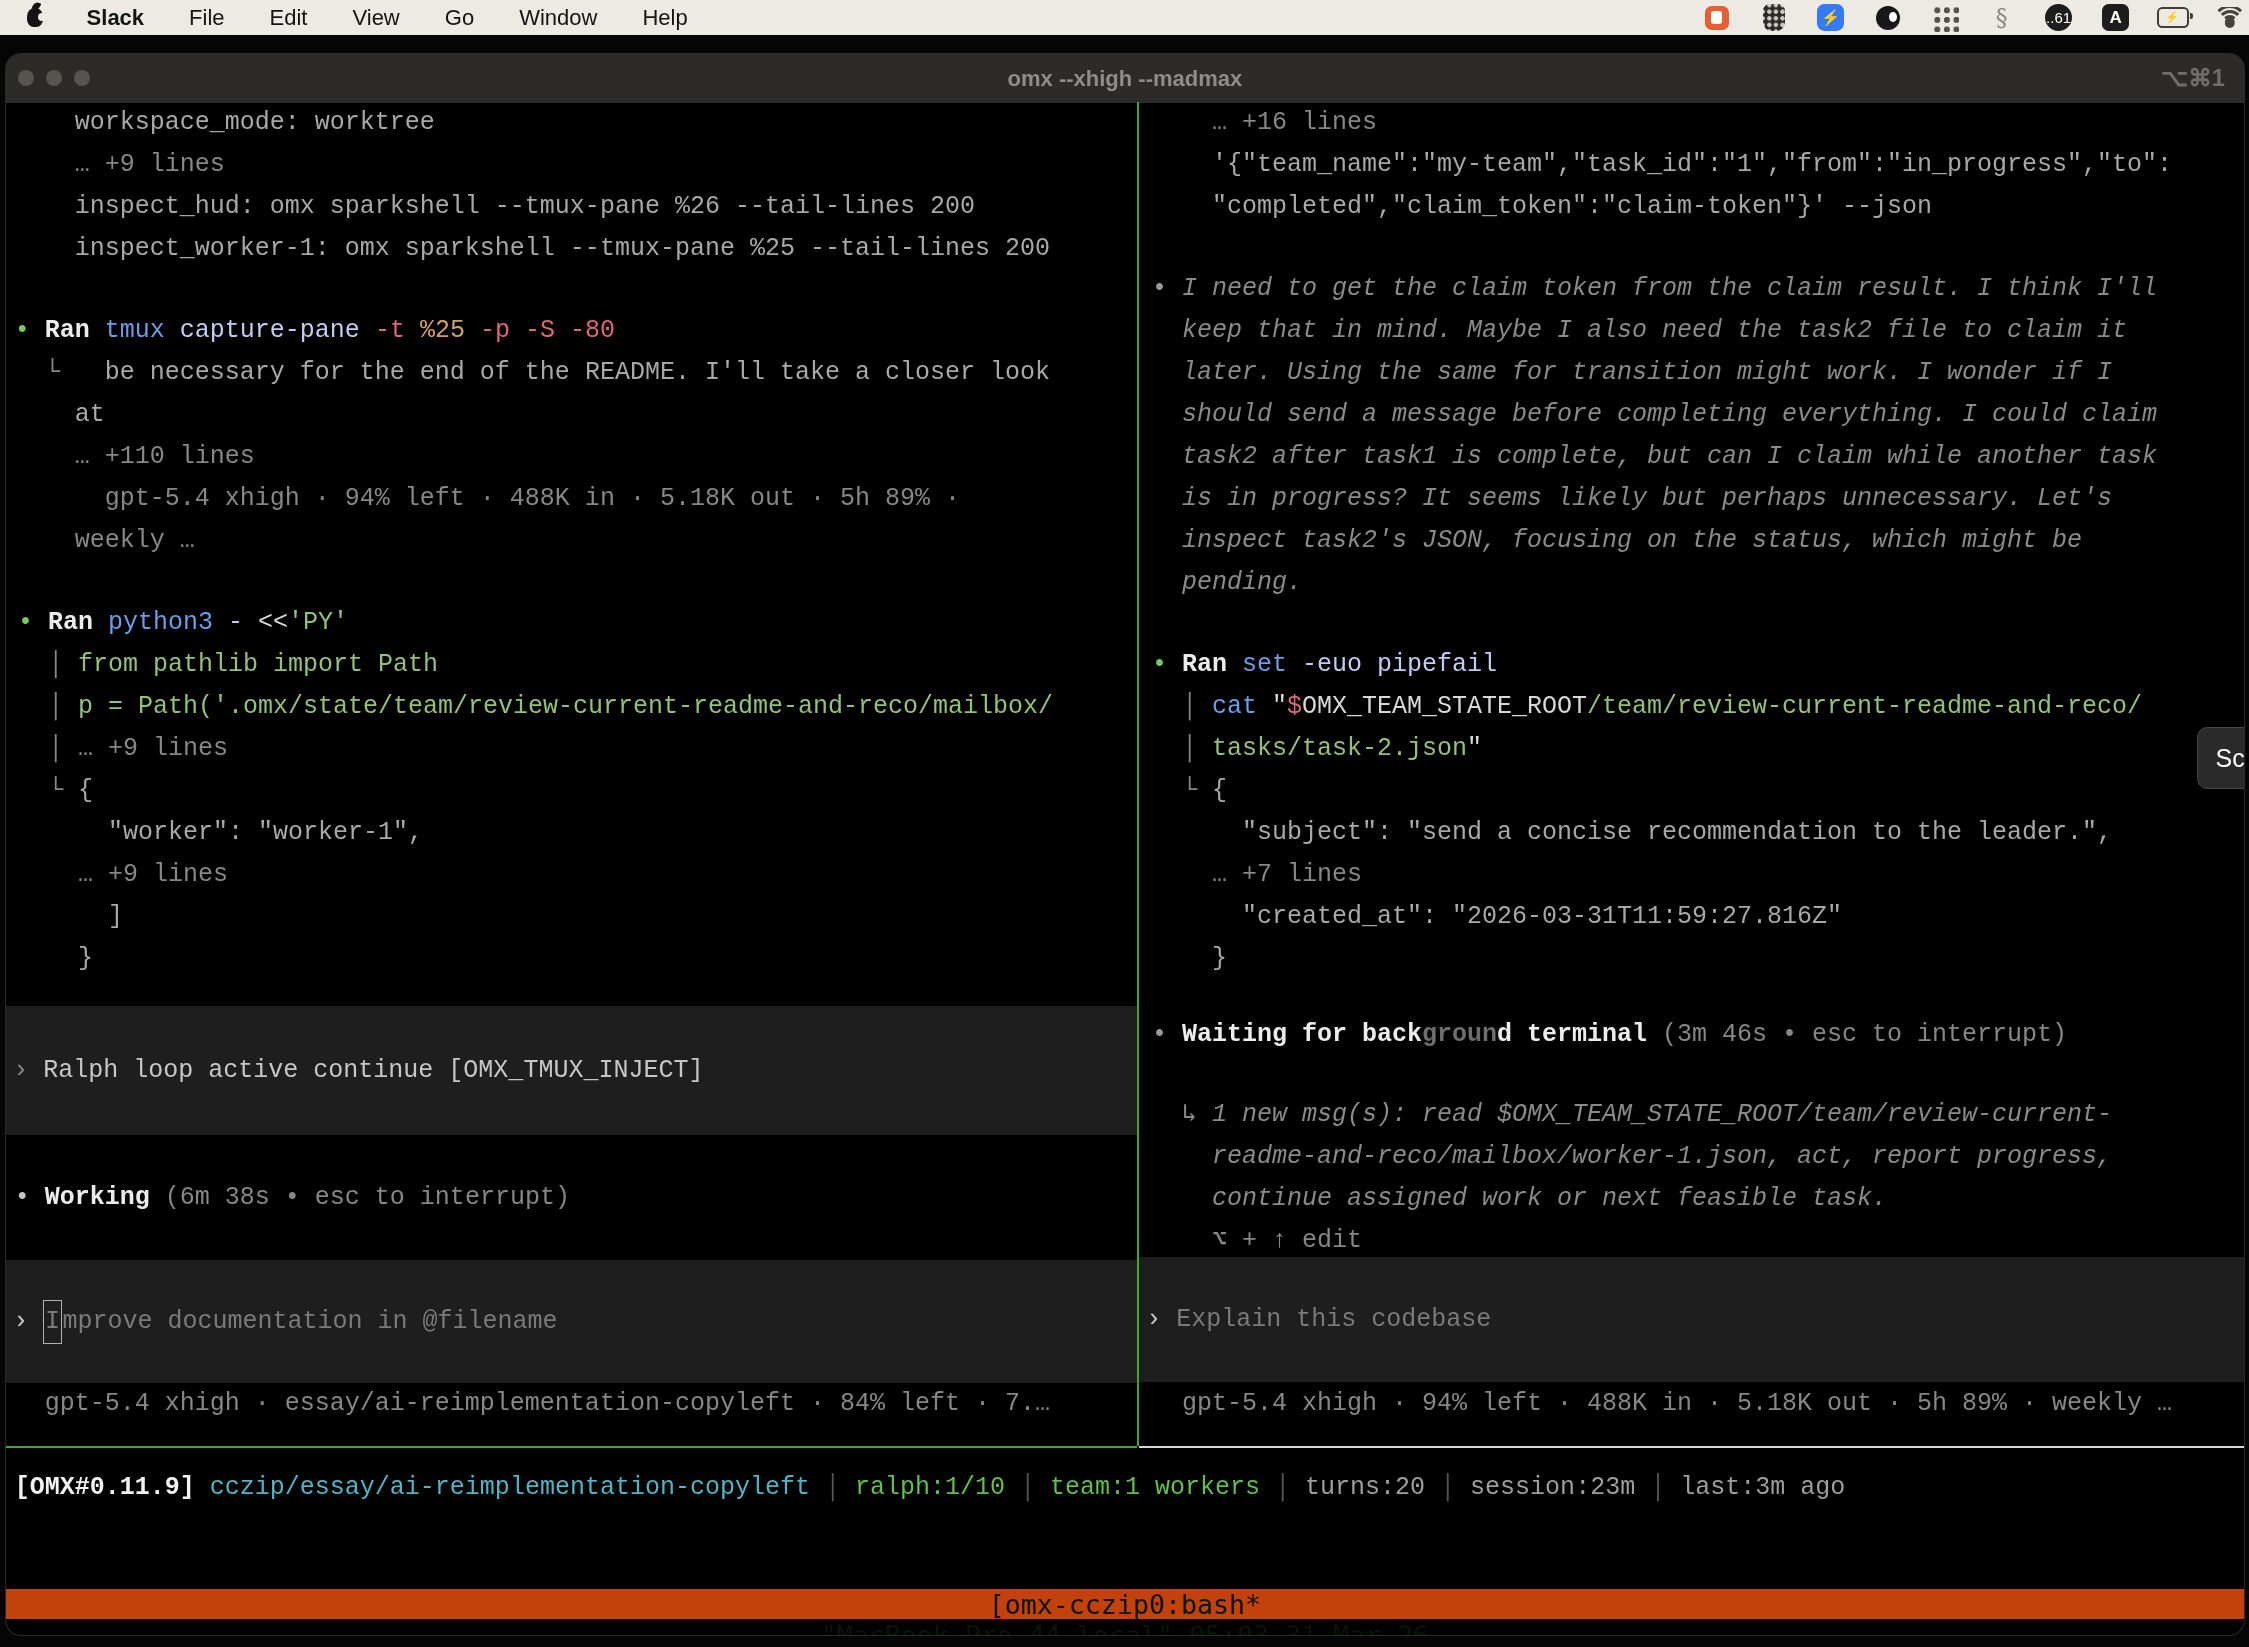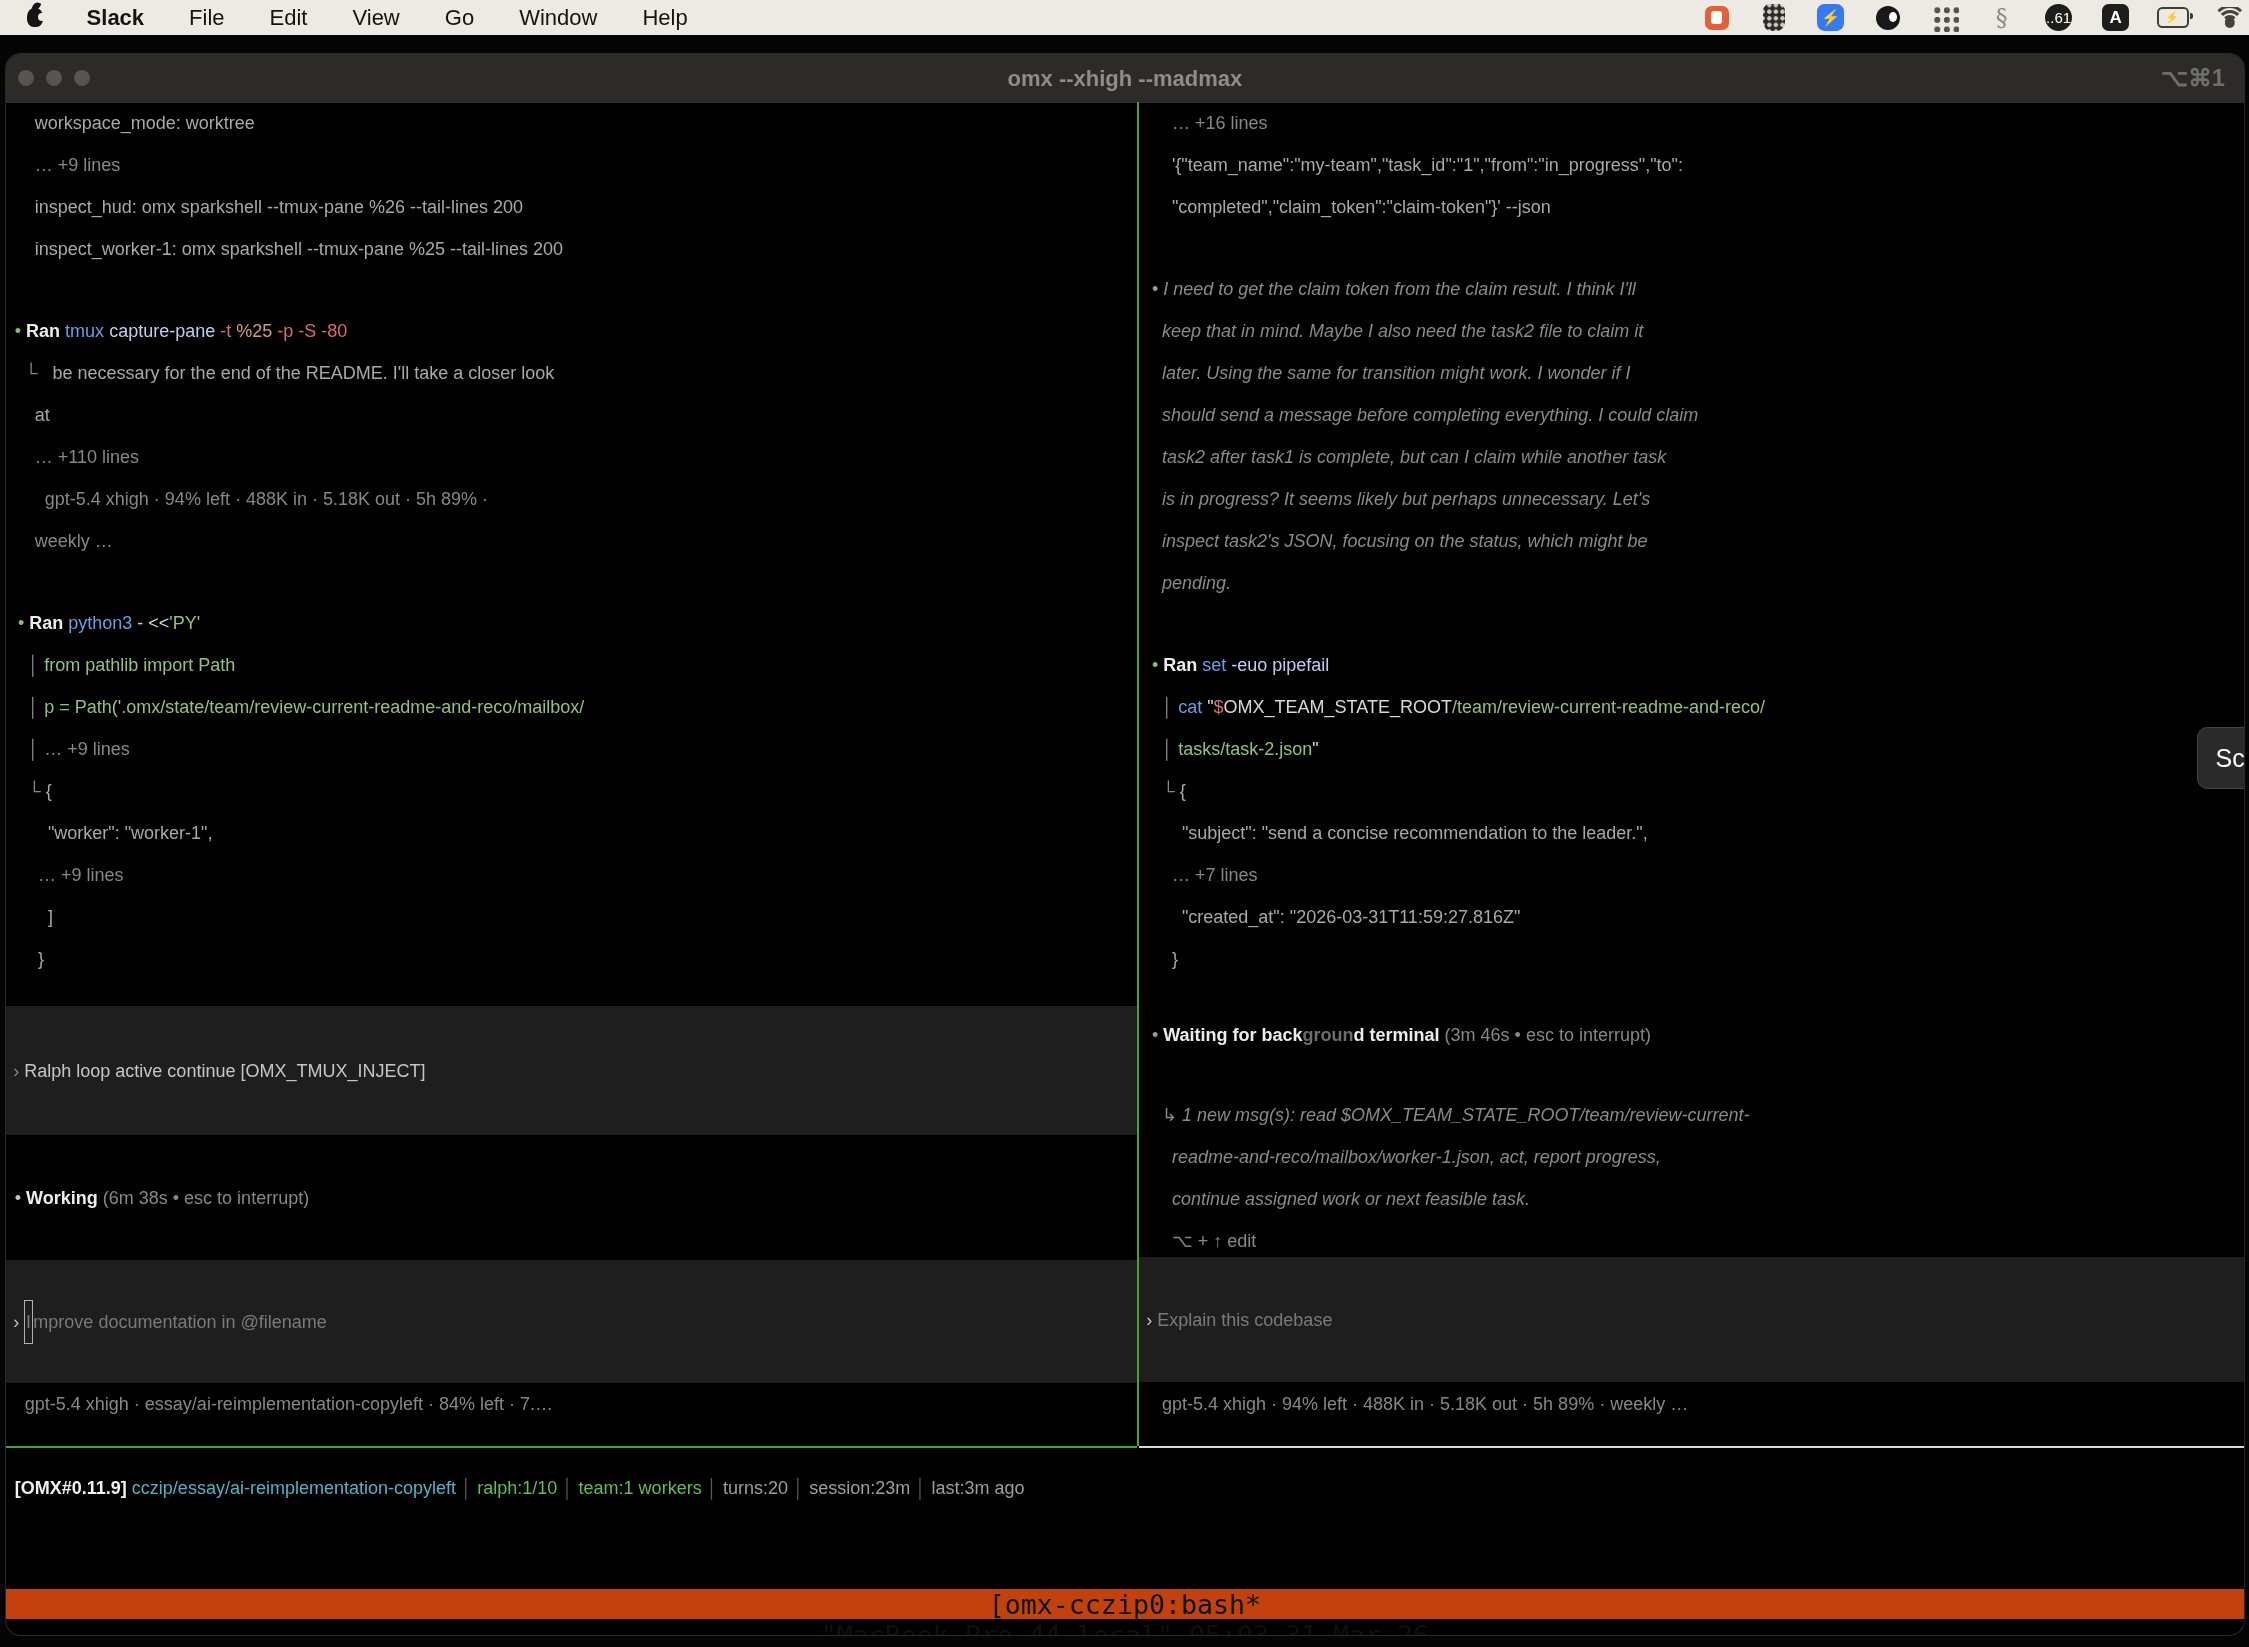--- a/index.html
+++ b/index.html
@@ -39,21 +39,21 @@
   
   #win{position:absolute;left:5.9px;top:54px;width:2238px;height:1581px;background:#000;
        border-radius:14.8px;overflow:hidden;box-shadow:0 0 0 0.7px #3a3a3a;}
   #titlebar{position:absolute;left:0;top:0;width:100%;height:49px;background:#2c2b28;}
   .tlight{position:absolute;top:16px;width:16px;height:16px;border-radius:50%;background:#57554f;}
   #wtitle{position:absolute;left:0;right:0;top:0;height:49px;line-height:49px;text-align:center;
           color:#8f8d88;font-size:22px;font-family:"Liberation Sans",sans-serif;font-weight:bold;}
   #wshort{position:absolute;right:19px;top:0;height:49px;line-height:49px;color:#6f6e69;font-size:23.6px;font-family:"Liberation Sans",sans-serif;font-weight:bold;}
   
   .blk{position:absolute;}
-  .tl{font-size:18px;line-height:42px;color:#a8a8a8;white-space:pre;font-family:Liberation Sans, sans-serif;}
+  .tl{font-size:25px;line-height:42px;color:#a8a8a8;white-space:pre;font-family:Liberation Mono, monospace;}
   .dim{color:#878787}.lt{color:#c6c6c6}.wh{color:#d8d8d8}
   .wb{color:#ececec;font-weight:bold}.wbd{color:#6e6e6e;font-weight:bold}
   .blu{color:#6d9de3}.lav{color:#c3cbf0}.pnk{color:#d96a75}.org{color:#cfa06a}.grn{color:#95c077}
   .bg{color:#76c966}.dmb{color:#9a9a9a}.ita{color:#8a8a8a;font-style:italic}.ph{color:#7a7a7a}
   .hw{color:#f2f2f2;font-weight:bold}.hc{color:#53b3c5}.hg{color:#63bd4f}.hgr{color:#9e9e9e}.hs{color:#585858}
   .band{position:absolute;background:#1e1e1e;display:flex;align-items:center;}
   .band .tl{padding-left:7.4px;}
   #divider{position:absolute;left:1131px;top:48px;width:2.2px;height:1344px;background:#44a62c;}
   #hline-l{position:absolute;left:0;top:1392px;width:1131px;height:2.2px;background:#44a62c;}
   #hline-r{position:absolute;left:1133px;top:1392px;width:1105px;height:2.2px;background:#d8d8d8;}

